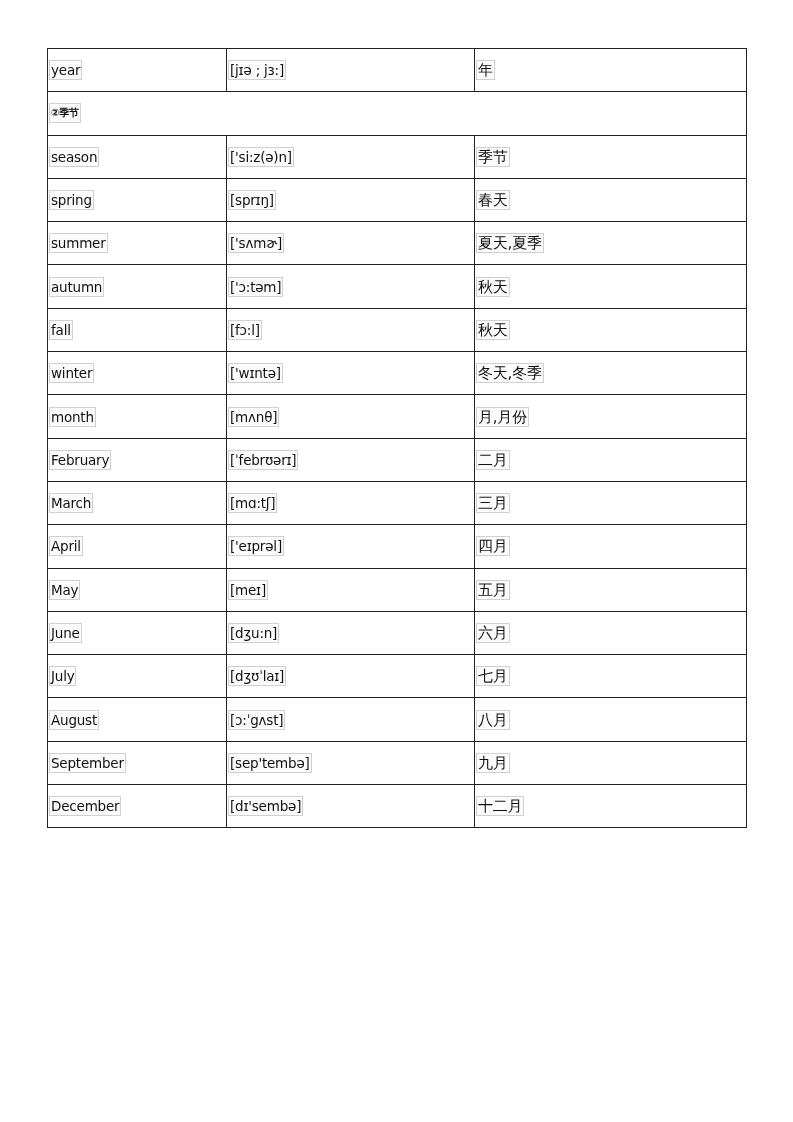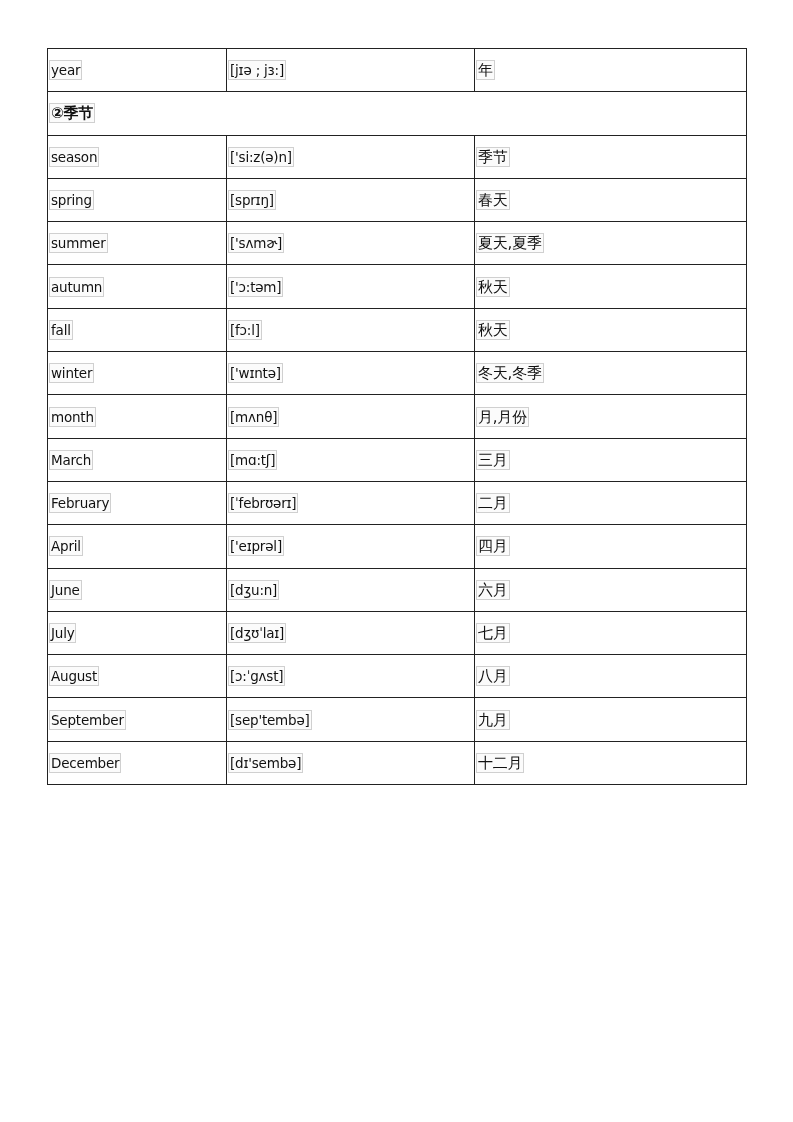--- a/index.html
+++ b/index.html
@@ -6,21 +6,21 @@
   body { width: 793px; height: 1122px; position: relative; overflow: hidden;
          font-family: "DejaVu Sans", "Liberation Sans", sans-serif; color: #111; }
   .page { position: absolute; left: 47px; top: 48px; width: 699px; }
   table.vocab { border-collapse: collapse; width: 699px; table-layout: fixed; }
   table.vocab td { border: 1px solid #222; height: 42.3px; padding: 0 0 0 1px;
                    vertical-align: middle; font-size: 13.5px; }
   col.c1 { width: 179px; } col.c2 { width: 248px; } col.c3 { width: 272px; }
   .t { display: inline-block; border: 1px solid #d0d0d0; background: #fbfbfb;
        padding: 0 1px; line-height: 18px; letter-spacing: -0.2px; }
   .zh { font-size: 15px; }
-  .sec { font-weight: bold; font-size: 15px; text-align: right; }
+  .sec { font-weight: bold; font-size: 10px; text-align: right; }
 </style>
 </head>
 <body>
 
 <div class="page">
   <table class="vocab">
     <colgroup>
         <col class="c1">
         <col class="c2">
         <col class="c3">
@@ -63,33 +63,38 @@
           <td><span class="t">winter</span></td>
           <td><span class="t">['wɪntə]</span></td>
           <td><span class="t zh">冬天,冬季</span></td>
         </tr>
         <tr>
           <td><span class="t">month</span></td>
           <td><span class="t">[mʌnθ]</span></td>
           <td><span class="t zh">月,月份</span></td>
         </tr>
         <tr>
+          <td><span class="t">February</span></td>
+          <td><span class="t">[ˈfebrʊərɪ]</span></td>
+          <td><span class="t zh">二月</span></td>
+        </tr>
+        <tr>
           <td><span class="t">March</span></td>
           <td><span class="t">[mɑ:tʃ]</span></td>
           <td><span class="t zh">三月</span></td>
         </tr>
         <tr>
-          <td><span class="t">February</span></td>
-          <td><span class="t">[ˈfebrʊərɪ]</span></td>
-          <td><span class="t zh">二月</span></td>
-        </tr>
-        <tr>
           <td><span class="t">April</span></td>
           <td><span class="t">['eɪprəl]</span></td>
           <td><span class="t zh">四月</span></td>
+        </tr>
+        <tr>
+          <td><span class="t">May</span></td>
+          <td><span class="t">[meɪ]</span></td>
+          <td><span class="t zh">五月</span></td>
         </tr>
         <tr>
           <td><span class="t">June</span></td>
           <td><span class="t">[dʒu:n]</span></td>
           <td><span class="t zh">六月</span></td>
         </tr>
         <tr>
           <td><span class="t">July</span></td>
           <td><span class="t">[dʒʊˈlaɪ]</span></td>
           <td><span class="t zh">七月</span></td>

